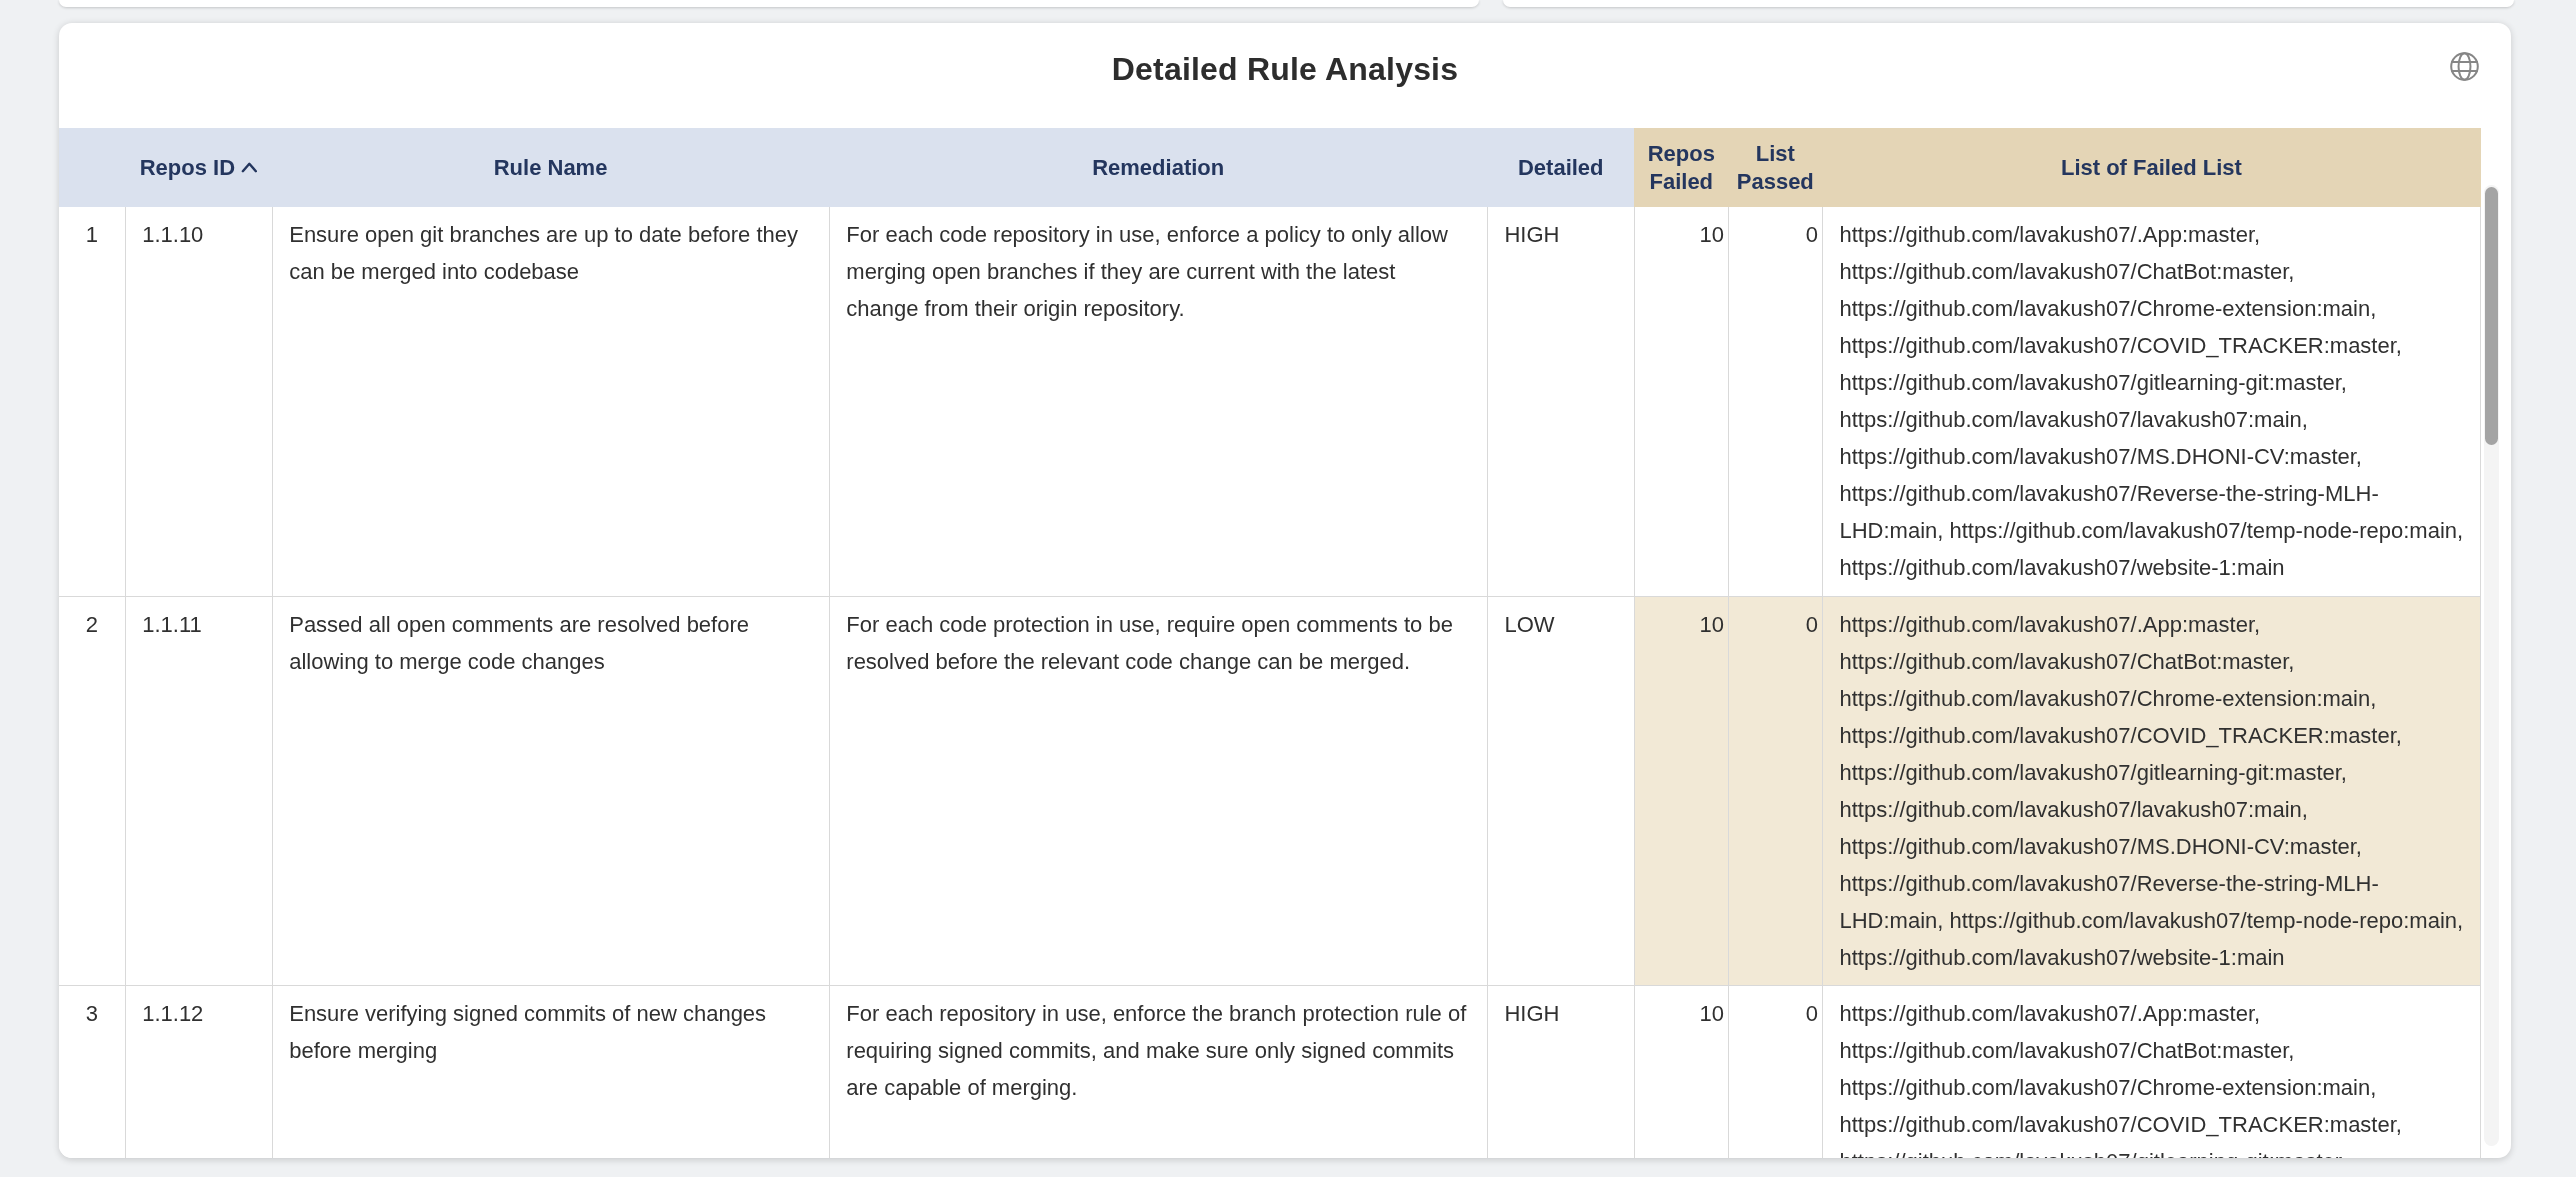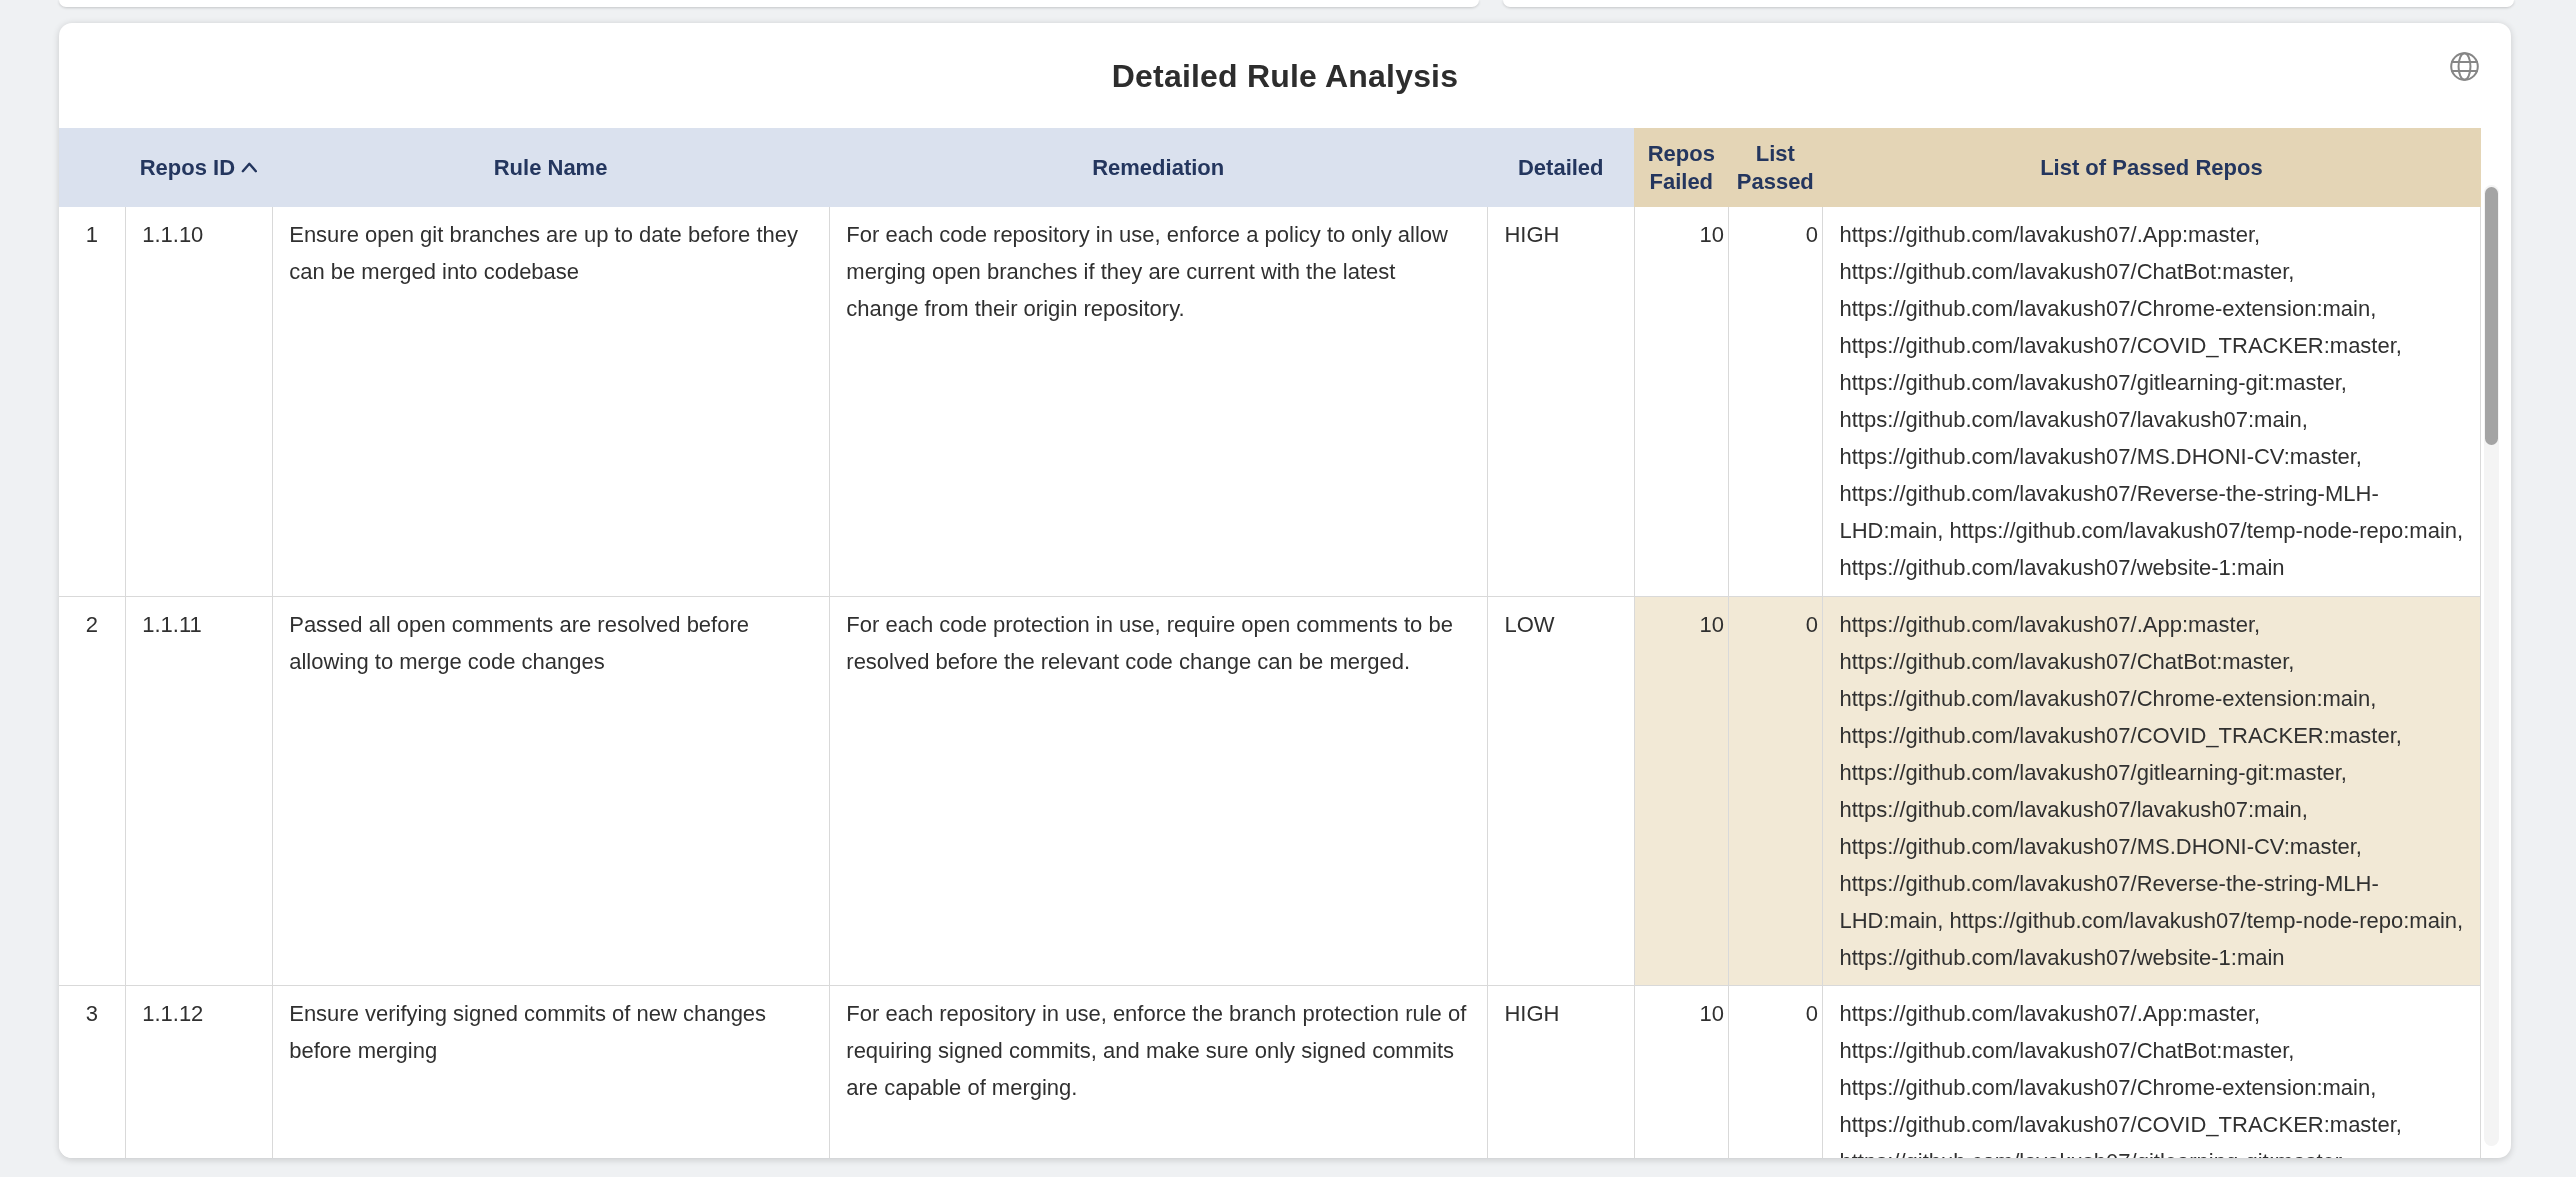--- a/index.html
+++ b/index.html
@@ -33,21 +33,21 @@
   
   .card {
     position: absolute; left: 59px; top: 23px;
     width: 2452px; height: 1135px;
     background: #ffffff;
     border-radius: 13px;
     box-shadow: 0 1.9px 7.4px rgba(0,0,0,.16);
     overflow: hidden;
   }
   .title {
-    margin-top: 35px;
+    margin-top: 28px;
     text-align: center;
     font-size: 32px;
     font-weight: 700;
     color: #2d2d2d;
     letter-spacing: 0.2px;
   }
   .globe-btn {
     position: absolute; top: 24px; right: 26px;
     width: 41px; height: 41px;
     background: transparent; border: none; cursor: pointer;
@@ -141,21 +141,21 @@
             <th>
               <span>Repos ID</span><span class="sort-icon"><svg width="16.7" height="13" viewBox="0 0 18 14" fill="none">
                     <polyline points="2,11 9,3 16,11" stroke="#24365e" stroke-width="2.6" stroke-linecap="round" stroke-linejoin="round"></polyline>
                   </svg></span>
             </th>
             <th><span>Rule Name</span></th>
             <th><span>Remediation</span></th>
             <th><span>Detailed</span></th>
             <th class="tan"><span>Repos Failed</span></th>
             <th class="tan"><span>List Passed</span></th>
-            <th class="tan"><span>List of Passed Repos</span></th>
+            <th class="tan"><span>List of Failed List</span></th>
           </tr>
         </thead>
         <tbody>
   <tr>
     <td class="num">1</td>
     <td>1.1.10</td>
     <td>Ensure open git branches are up to date before they can be merged into codebase</td>
     <td>For each code repository in use, enforce a policy to only allow merging open branches if they are current with the latest change from their origin repository.</td>
     <td>HIGH</td>
     <td class="center tanify">10</td>

